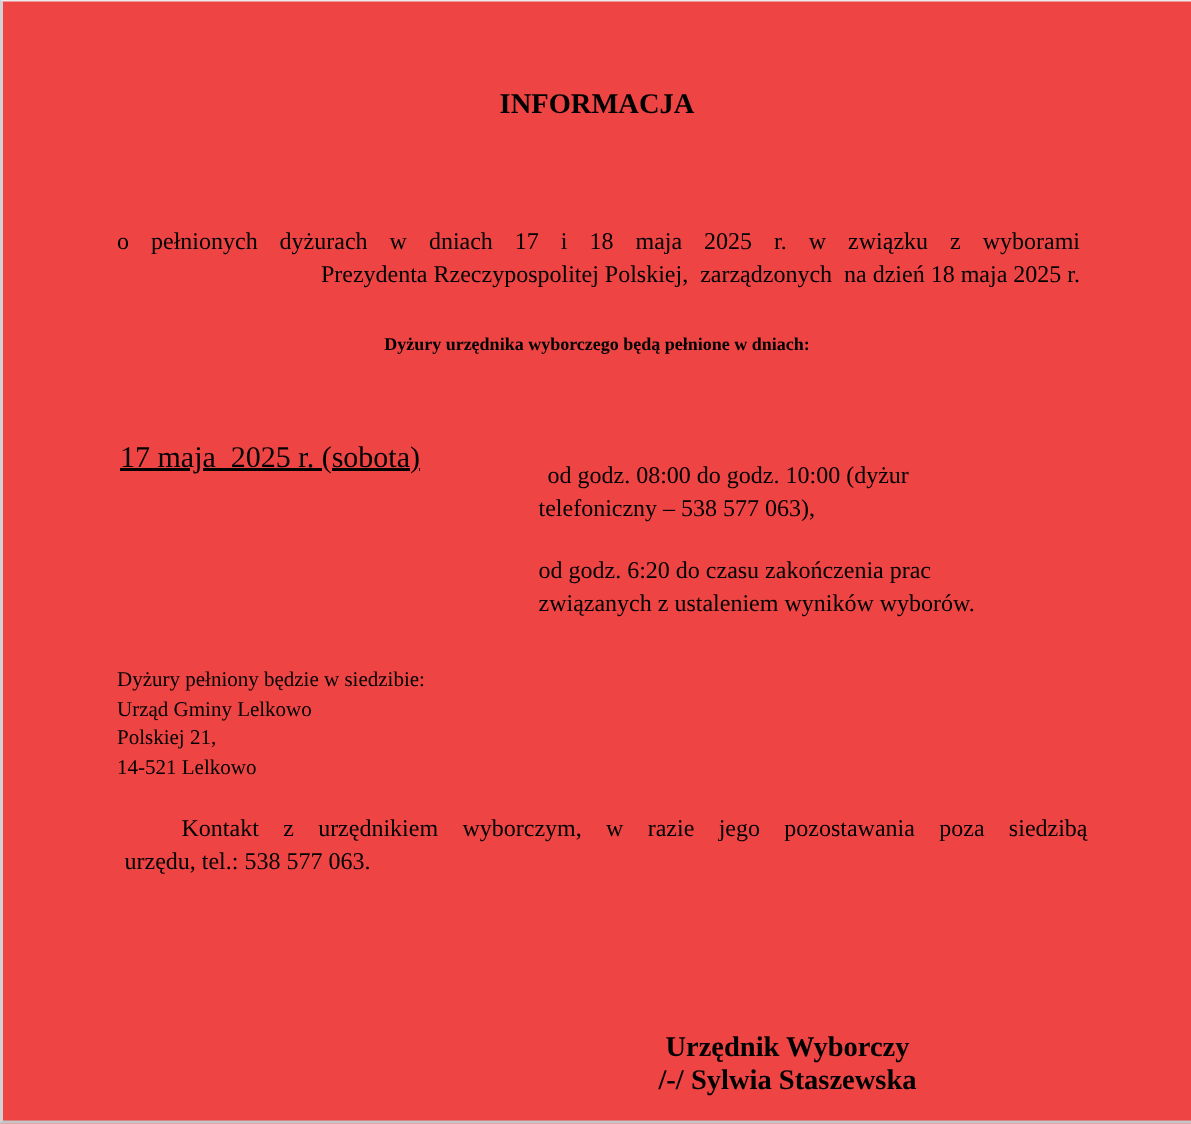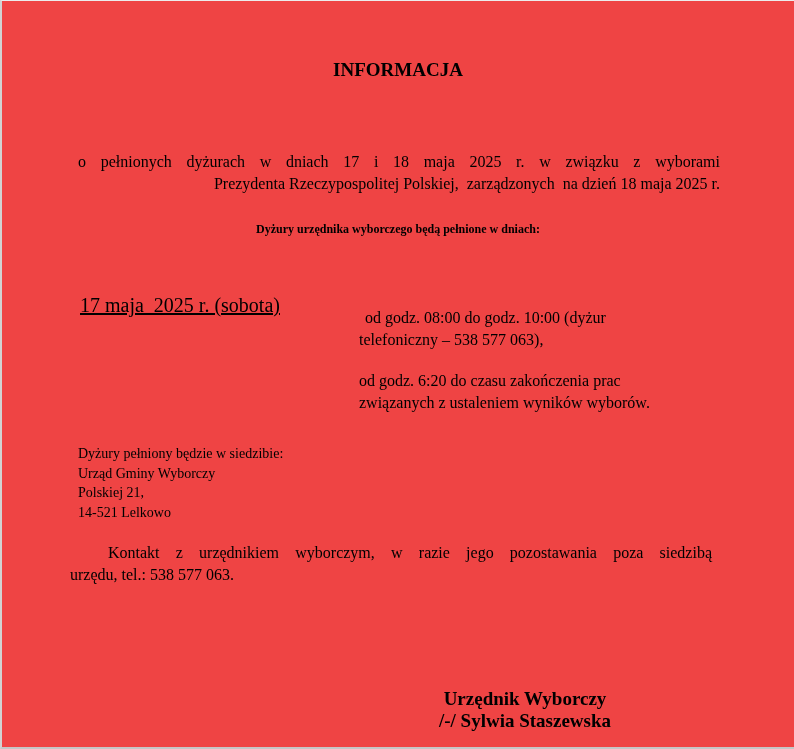--- a/index.html
+++ b/index.html
@@ -70,21 +70,21 @@
   .duty-time .indent-first { padding-left: 6px; }
 
   .address-block {
     top: 428px; left: 76px; width: 400px;
     font-size: 14px;
     line-height: 19.5px;
     margin-top: 15px;
   }
 
   .contact-block {
-    top: 541px; left: 68px; width: 642px;
+    top: 541px; left: 81px; width: 642px;
     font-size: 16px;
     line-height: 22px;
   }
   .contact-block .first-line {
     text-indent: 38px;
     text-align: justify;
     text-align-last: justify;
   }
 
   .signature-block {
@@ -121,21 +121,21 @@
 
   <div class="abs duty-row duty-row-2">
     <div class="duty-time">
       <div>od godz. 6:20 do czasu zakończenia prac</div>
       <div>związanych z ustaleniem wyników wyborów.</div>
     </div>
   </div>
 
   <div class="abs address-block">
     <div>Dyżury pełniony będzie w siedzibie:</div>
-    <div>Urząd Gminy Wyborczy</div>
+    <div>Urząd Gminy Lelkowo</div>
     <div>Polskiej 21,</div>
     <div>14-521 Lelkowo</div>
   </div>
 
   <div class="abs contact-block">
     <div class="first-line">Kontakt z urzędnikiem wyborczym, w razie jego pozostawania poza siedzibą</div>
     <div>urzędu, tel.: 538 577 063.</div>
   </div>
 
   <div class="abs signature-block">

